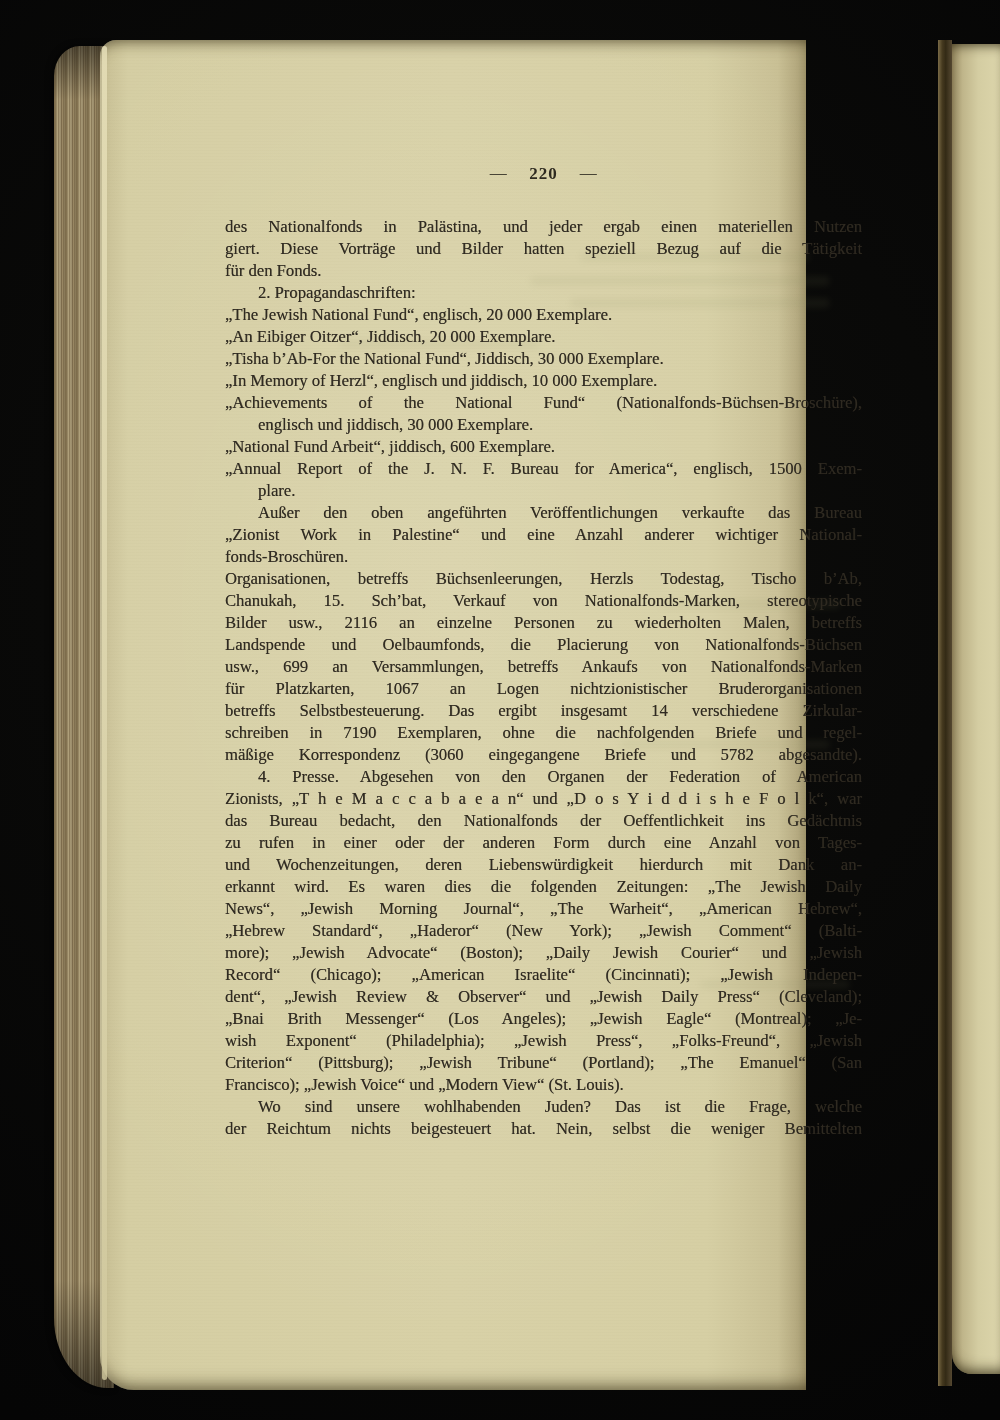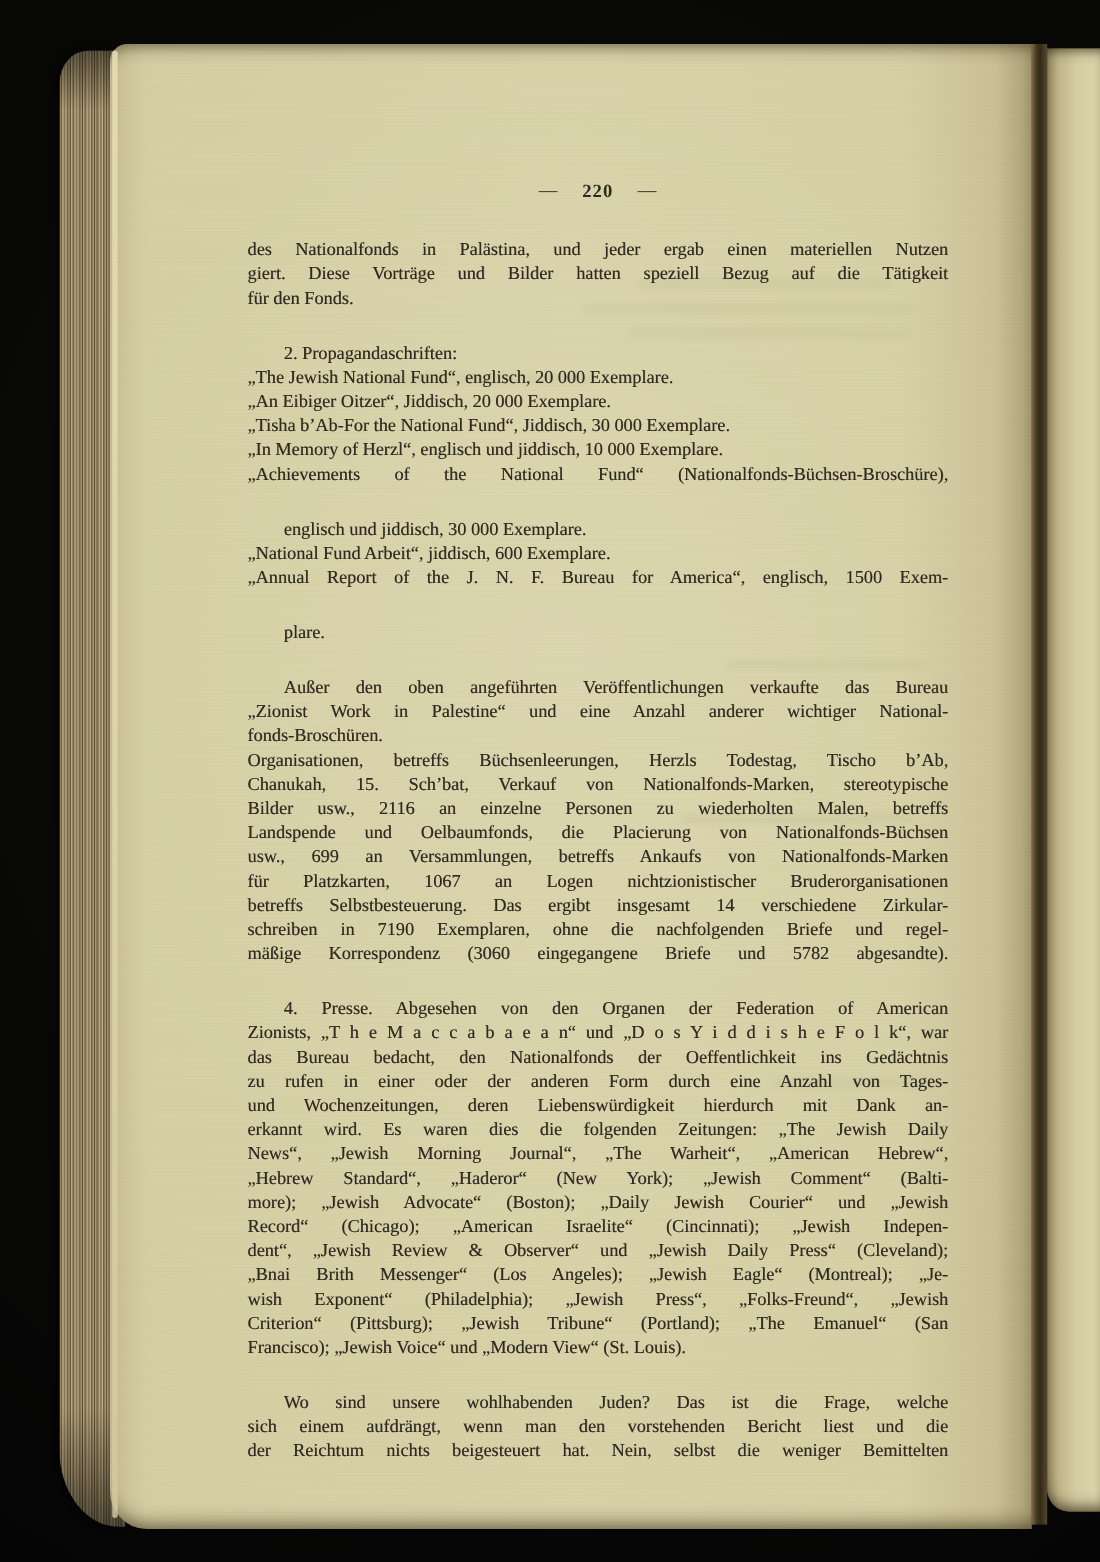--- a/index.html
+++ b/index.html
@@ -14,21 +14,21 @@
     background:
       linear-gradient(180deg, rgba(0,0,0,.45) 0%, rgba(0,0,0,0) 4%, rgba(0,0,0,0) 92%, rgba(0,0,0,.5) 100%),
       repeating-linear-gradient(90deg,
         #5f5034 0px,#9b8a64 1px,#6b5a3d 2px,#c0b28a 3px,#7a694a 5px,
         #ccc09a 6px,#6f5e41 7px,#a6956f 9px,#59492f 10px,#baab83 11px);
     border-radius:26px 0 0 54px / 30px 0 0 70px;
     box-shadow:-2px 0 6px rgba(0,0,0,.6);
   }
   
   .page{
-    position:absolute;left:100px;top:40px;width:838px;height:1350px;
+    position:absolute;left:100px;top:40px;width:706px;height:1350px;
     background:
       repeating-linear-gradient(0deg, rgba(90,80,40,.015) 0 1px, rgba(0,0,0,0) 1px 3px),
       radial-gradient(120% 90% at 48% 42%, rgba(255,255,250,.10) 0%, rgba(0,0,0,0) 62%),
       linear-gradient(90deg, #c6bd92 0%, #d5cea3 4%, #d8d1a7 50%, #d6cfa4 86%, #c9c095 96%, #aa9e74 100%),
       #d6cfa4;
     border-radius:16px 0 0 34px;
     box-shadow:
       inset 0 12px 16px -12px rgba(50,40,15,.85),
       inset 0 -14px 18px -12px rgba(50,40,15,.8),
       inset 4px 0 6px -4px rgba(255,255,235,.55);
@@ -64,21 +64,21 @@
 
   
   .text-area{
     position:absolute;left:125px;top:176px;width:637px;color:#2f2a21;
     text-shadow:0.3px 0 0 rgba(47,42,33,.55);
   }
   .line{
     height:22px;line-height:22px;font-size:16.6px;white-space:nowrap;
   }
   .line.j{white-space:normal;text-align:justify;text-align-last:justify;}
-  .line.ind{padding-left:33px;margin-top:28px;}
+  .line.ind{padding-left:33px;}
 </style>
 </head>
 <body>
 
 <div class="left-edges"></div>
 
 <div class="page">
 
   <div class="ghost" style="left:480px;top:212px;width:230px;height:10px;"></div>
   <div class="ghost" style="left:430px;top:236px;width:300px;height:10px;"></div>
@@ -127,20 +127,19 @@
       <div class="line j">News“, „Jewish Morning Journal“, „The Warheit“, „American Hebrew“,</div>
       <div class="line j">„Hebrew Standard“, „Haderor“ (New York); „Jewish Comment“ (Balti-</div>
       <div class="line j">more); „Jewish Advocate“ (Boston); „Daily Jewish Courier“ und „Jewish</div>
       <div class="line j">Record“ (Chicago); „American Israelite“ (Cincinnati); „Jewish Indepen-</div>
       <div class="line j">dent“, „Jewish Review &amp; Observer“ und „Jewish Daily Press“ (Cleveland);</div>
       <div class="line j">„Bnai Brith Messenger“ (Los Angeles); „Jewish Eagle“ (Montreal); „Je-</div>
       <div class="line j">wish Exponent“ (Philadelphia); „Jewish Press“, „Folks-Freund“, „Jewish</div>
       <div class="line j">Criterion“ (Pittsburg); „Jewish Tribune“ (Portland); „The Emanuel“ (San</div>
       <div class="line">Francisco); „Jewish Voice“ und „Modern View“ (St. Louis).</div>
       <div class="line j ind">Wo sind unsere wohlhabenden Juden?  Das ist die Frage, welche</div>
-      <div class="line j">sich einem aufdrängt, wenn man den vorstehenden Bericht liest und die</div>
       <div class="line j">der Reichtum nichts beigesteuert hat.  Nein, selbst die weniger Bemittelten</div>
     </div>
 </div>
 
 <div class="gutter"></div>
 
 <div class="right-page"></div>
 
 </body></html>

